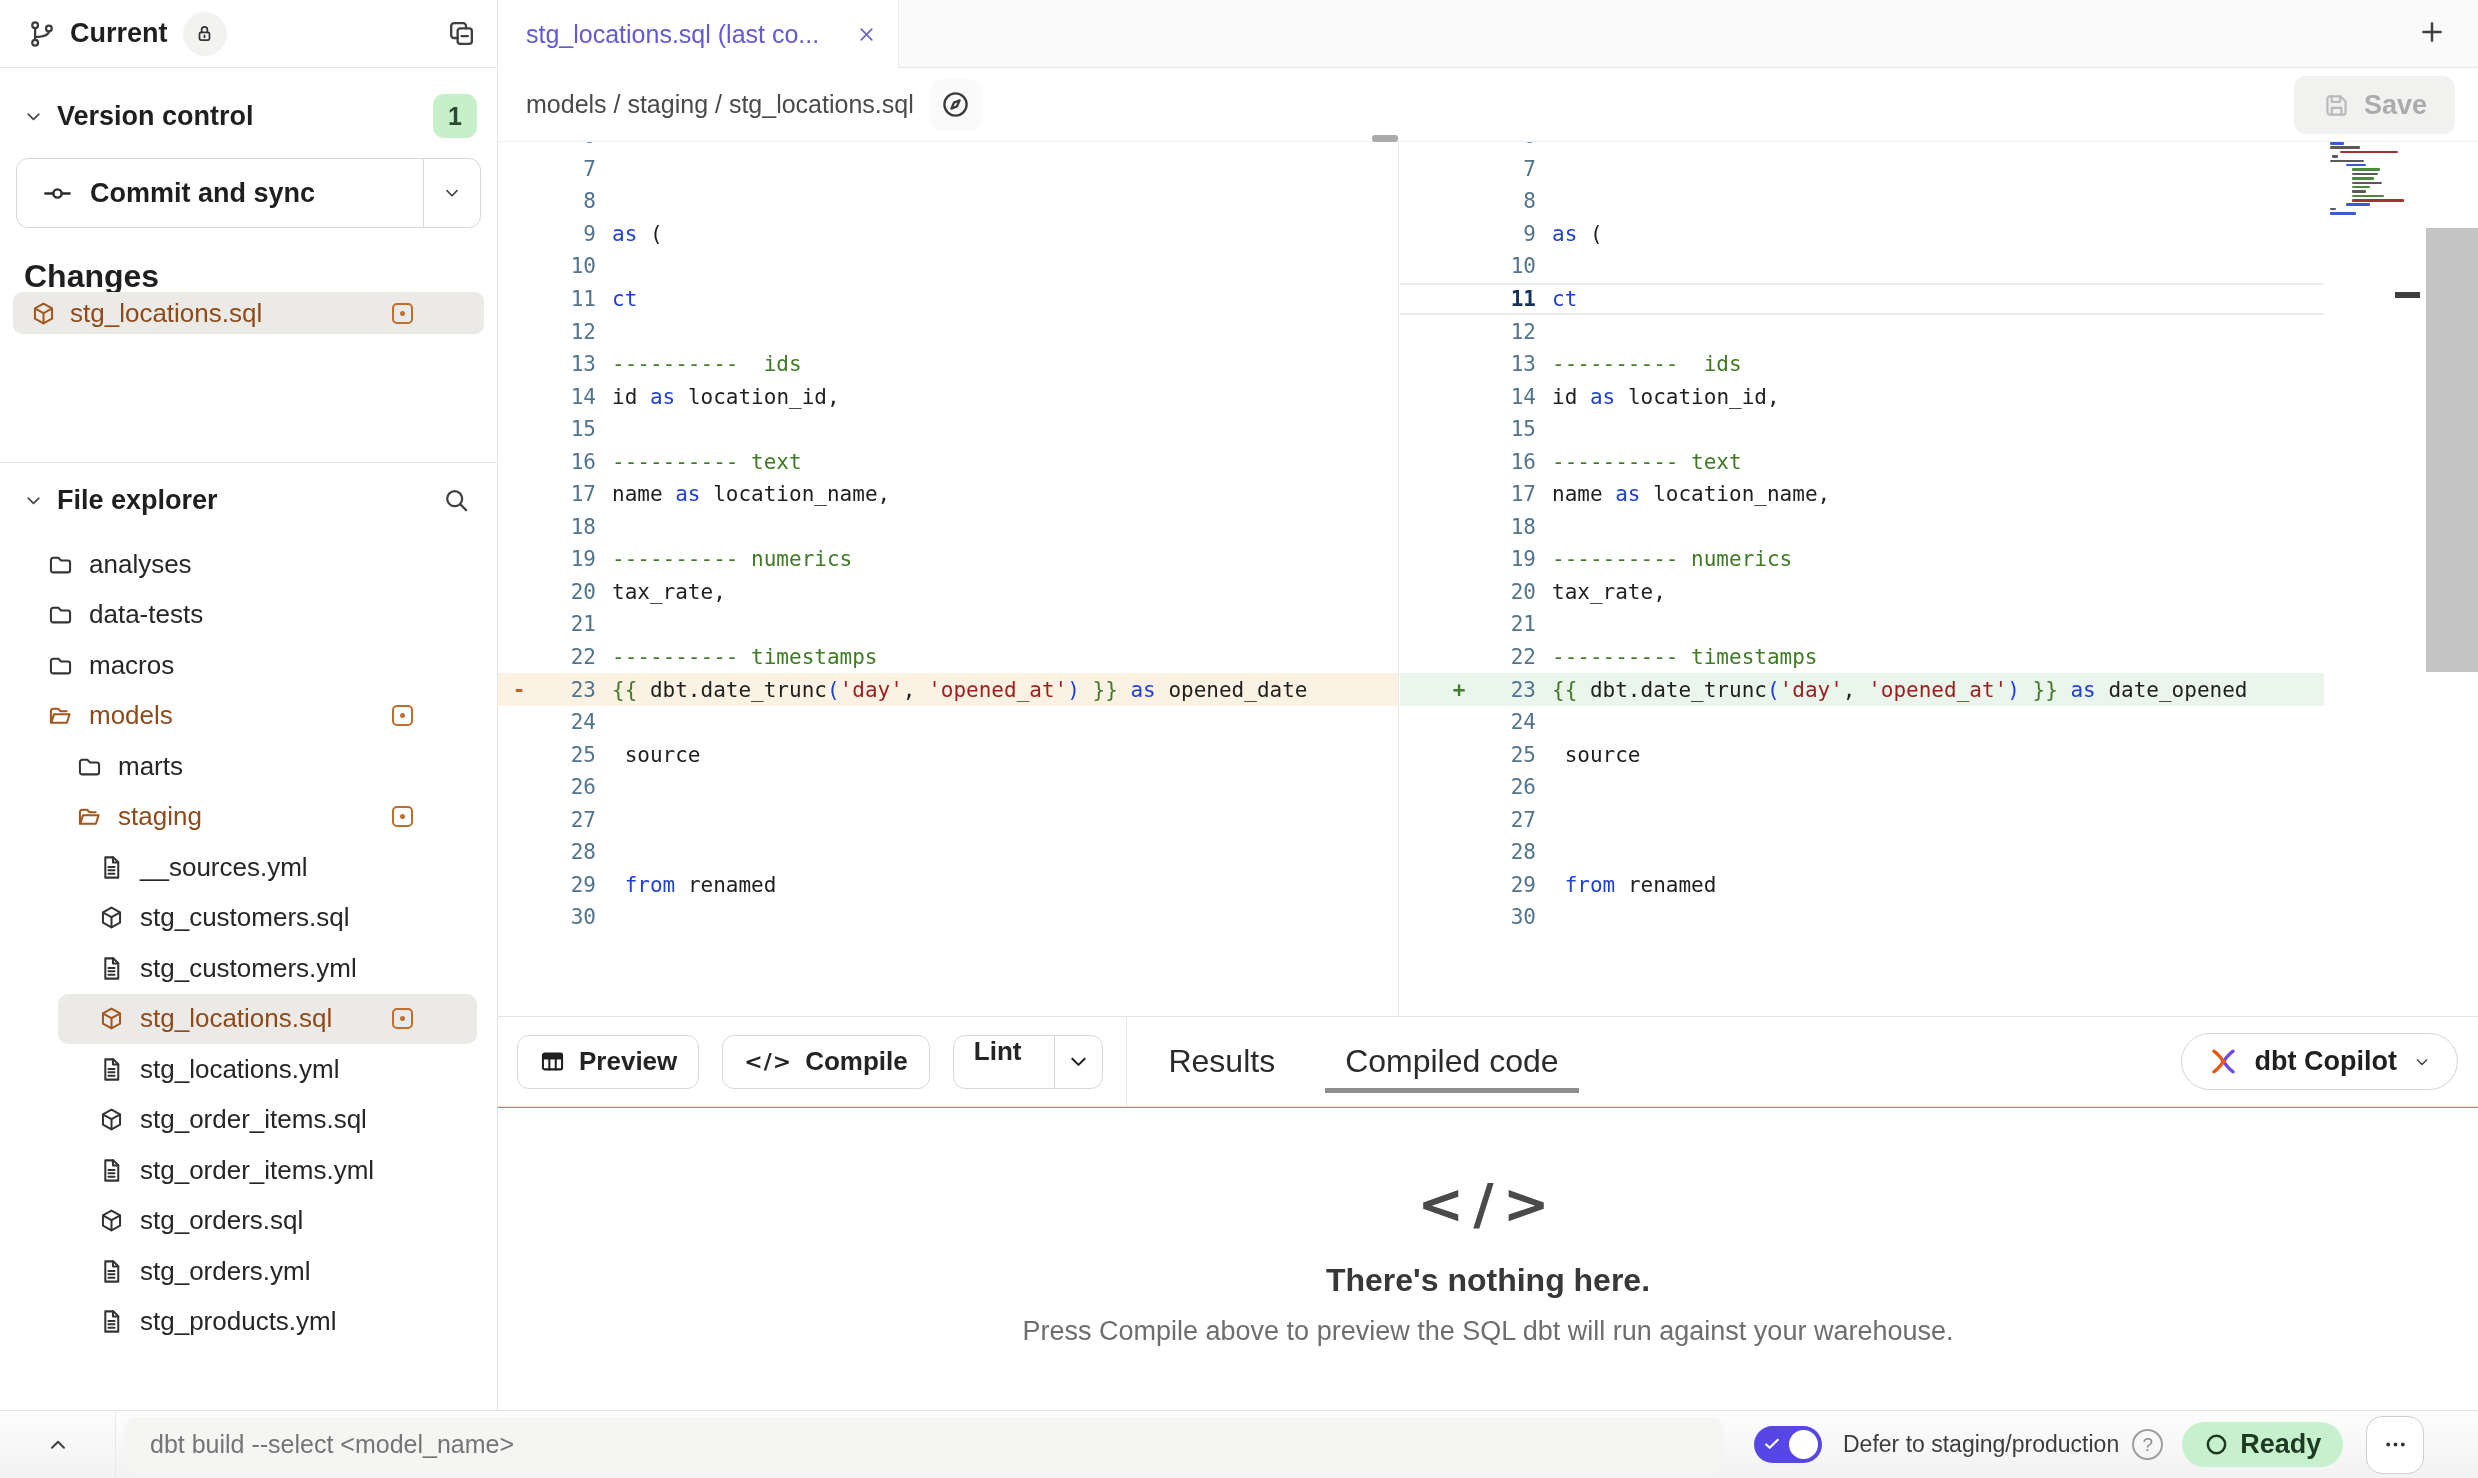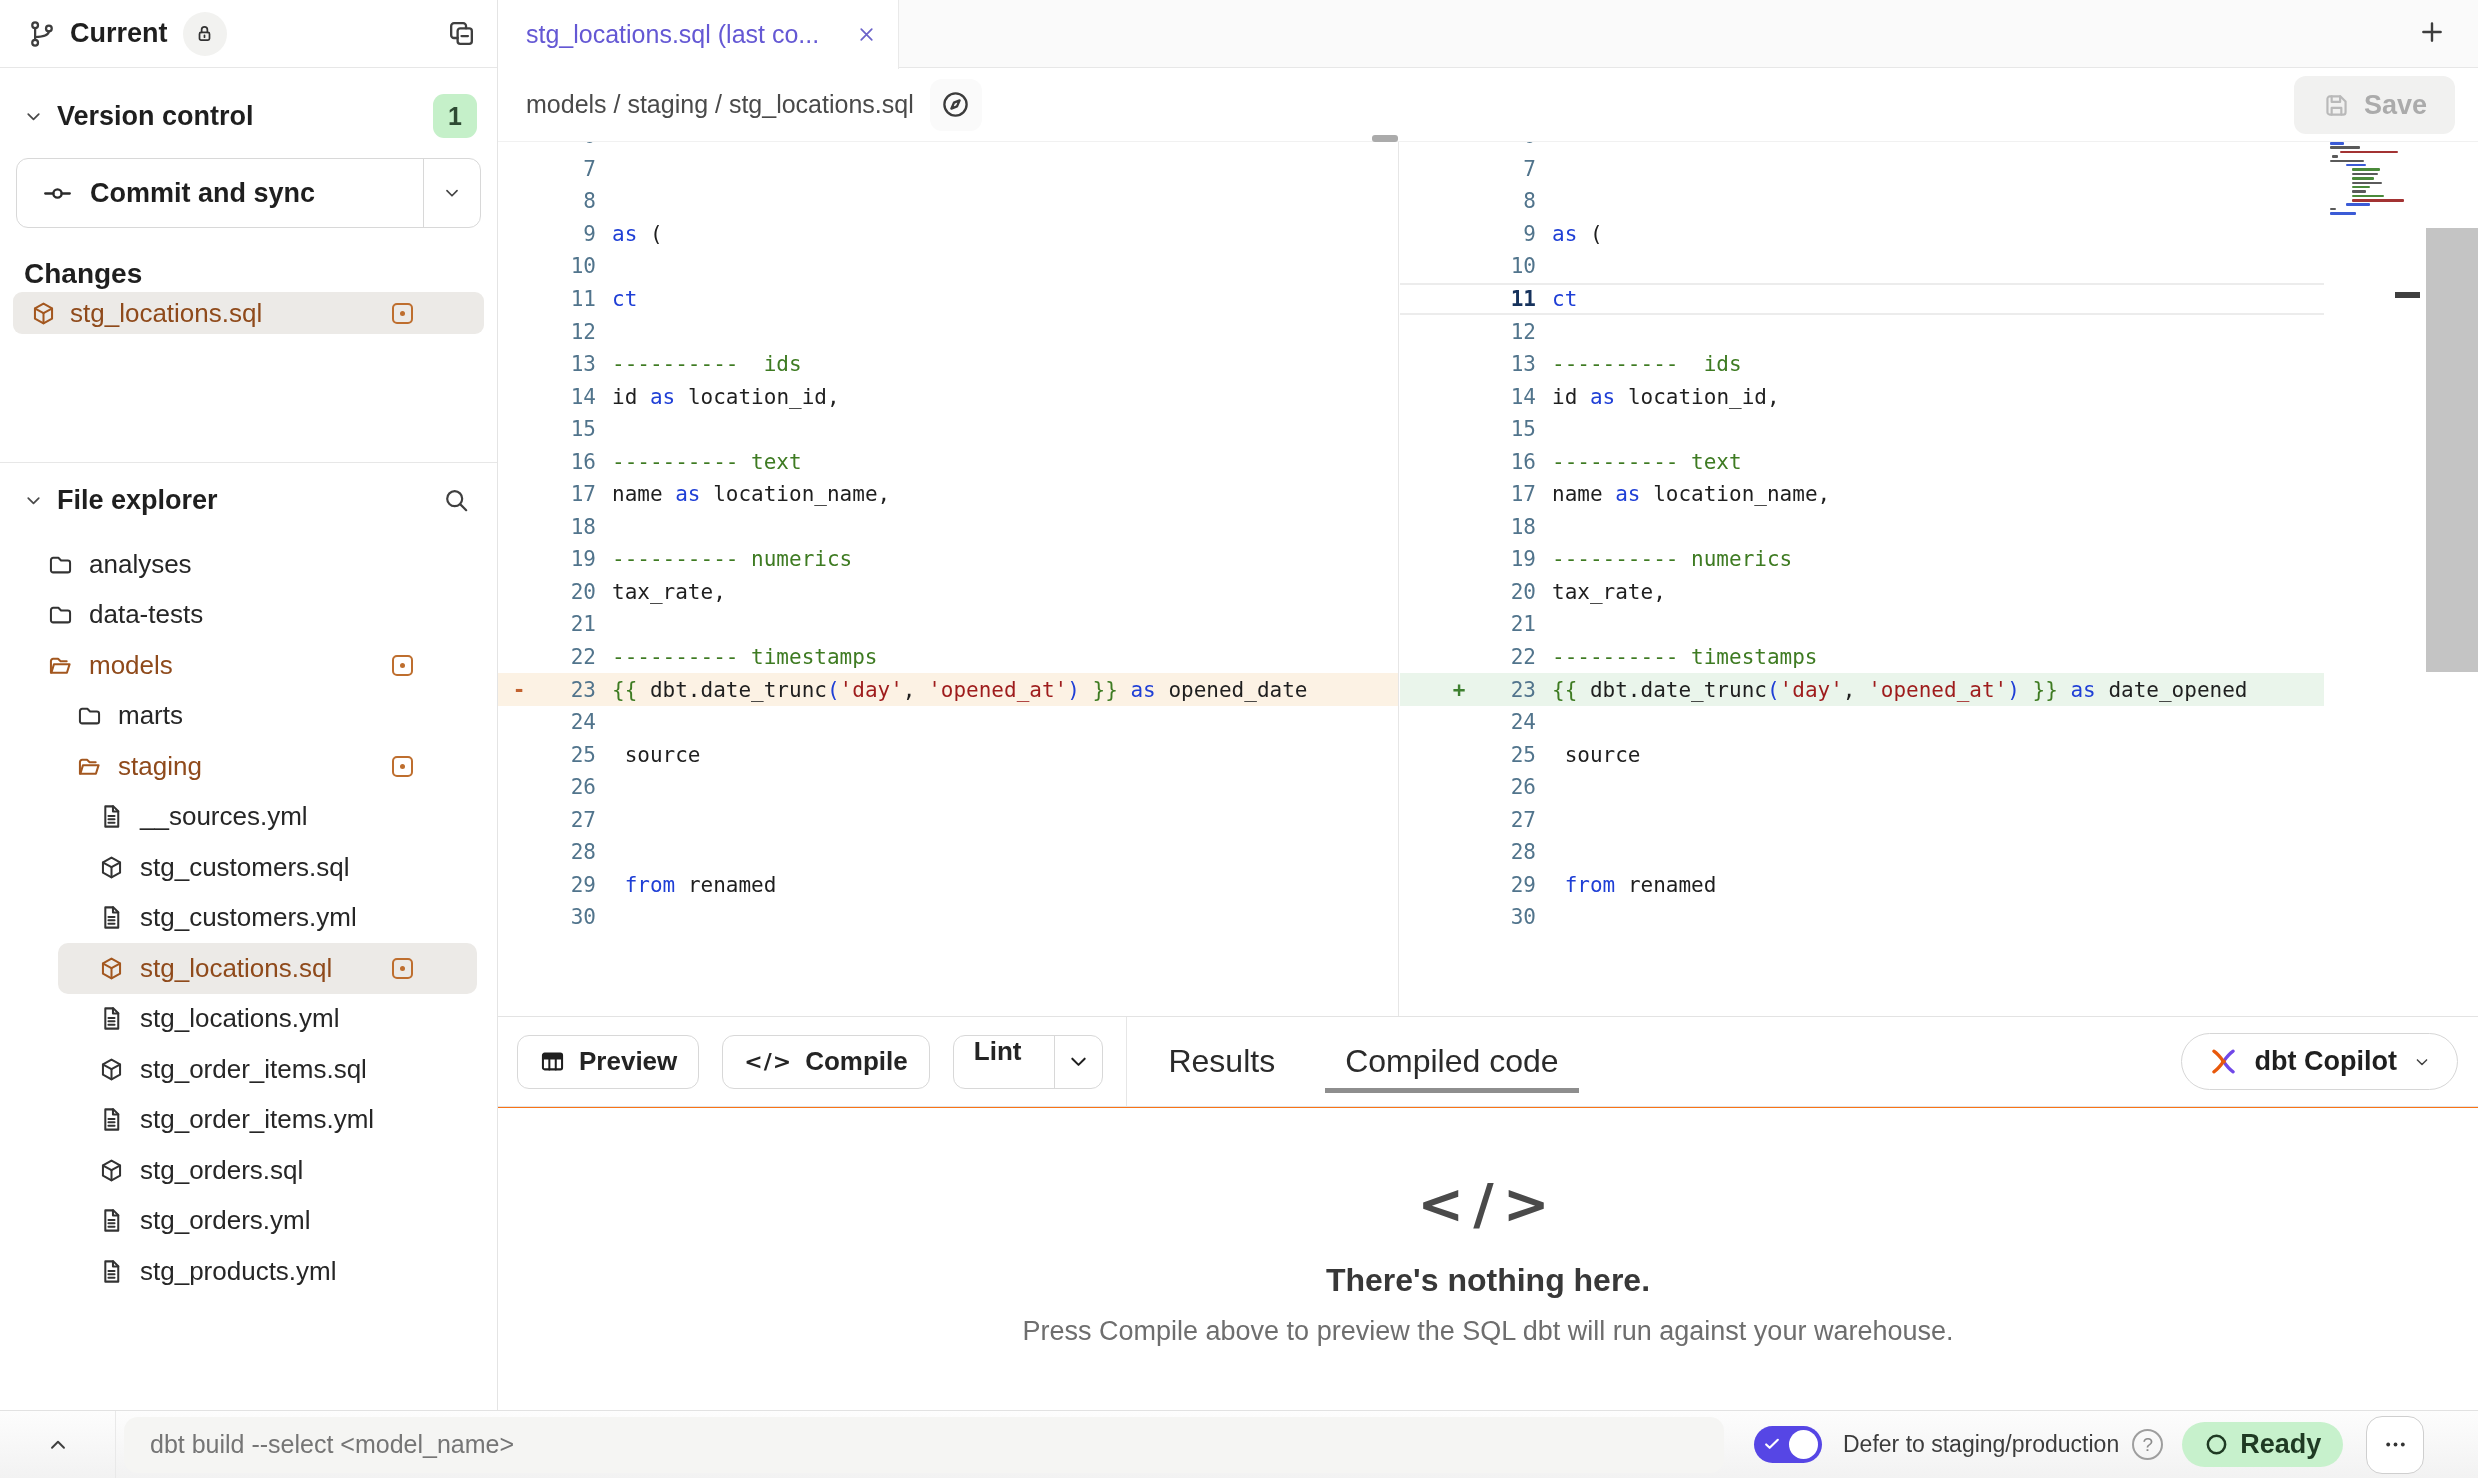--- a/index.html
+++ b/index.html
@@ -21,21 +21,21 @@
 
   .vc { position:absolute; top:68px; left:0; right:0; height:395px; border-bottom:1px solid #E7E7E7; }
   .vc-header { display:flex; align-items:center; padding:26px 20px 0 22px; }
   .sec-chevron { font-size:23px; color:#4a4a4a; }
   .vc-title { margin-left:12px; font-size:27px; font-weight:700; color:#1f1f1f; }
   .vc-badge { margin-left:auto; min-width:44px; height:44px; border-radius:11px; background:#C5F0C9; display:flex; align-items:center; justify-content:center; font-size:25px; font-weight:600; color:#2E4A33; }
   .commit-row { position:absolute; left:16px; right:16px; top:90px; height:70px; border:1px solid #D8D8D8; border-radius:12px; background:#fff; display:flex; align-items:stretch; }
   .commit-main { flex:1; display:flex; align-items:center; gap:17px; padding-left:25px; font-size:27px; font-weight:600; color:#1f1f1f; cursor:pointer; }
   .commit-main .icn { font-size:31px; color:#2b2b2b; }
   .commit-caret { width:57px; border-left:1px solid #D8D8D8; display:flex; align-items:center; justify-content:center; font-size:22px; color:#444; cursor:pointer; }
-  .changes-label { position:absolute; top:190px; left:24px; font-size:28px; font-weight:700; color:#1f1f1f; }
+  .changes-label { position:absolute; top:190px; left:24px; font-size:32px; font-weight:700; color:#1f1f1f; }
   .change-item { position:absolute; top:224px; left:13px; right:13px; height:42px; background:#ECEAE7; border-radius:9px; display:flex; align-items:center; gap:13px; padding-left:17px; cursor:pointer; }
   .change-item .icn { font-size:27px; color:#A3571F; }
   .change-item .lbl { font-size:26px; color:#8F4A1B; }
   .modbadge { position:absolute; right:71px; width:21px; height:21px; border:2px solid #BE6E2E; border-radius:5px; display:flex; align-items:center; justify-content:center; }
   .modbadge i { width:5px; height:5px; border-radius:50%; background:#BE6E2E; }
 
   .fe { position:absolute; top:463px; left:0; right:0; bottom:0; }
   .fe-header { display:flex; align-items:center; padding:22px 26px 8px 22px; }
   .fe-title { margin-left:12px; font-size:27px; font-weight:700; color:#1f1f1f; }
   .fe-search { margin-left:auto; font-size:29px; color:#3f3f3f; cursor:pointer; }
@@ -228,20 +228,28 @@
             <span>analyses</span>
           </div>
           <div class="fi lvl0">
             <span class="icn">
               <svg viewBox="0 0 24 24" fill="none" stroke="currentColor" stroke-width="1.8" stroke-linecap="round" stroke-linejoin="round">
                 <path d="M3.5 8c0-1.1.9-2 2-2h4.6l2.4 2.4h6c1.1 0 2 .9 2 2V17c0 1.1-.9 2-2 2h-13c-1.1 0-2-.9-2-2V8z"></path>
               </svg>
             </span>
             <span>data-tests</span>
           </div>
+          <div class="fi lvl0">
+            <span class="icn">
+              <svg viewBox="0 0 24 24" fill="none" stroke="currentColor" stroke-width="1.8" stroke-linecap="round" stroke-linejoin="round">
+                <path d="M3.5 8c0-1.1.9-2 2-2h4.6l2.4 2.4h6c1.1 0 2 .9 2 2V17c0 1.1-.9 2-2 2h-13c-1.1 0-2-.9-2-2V8z"></path>
+              </svg>
+            </span>
+            <span>macros</span>
+          </div>
           <div class="fi lvl0 accent">
             <span class="icn">
               <svg viewBox="0 0 24 24" fill="none" stroke="currentColor" stroke-width="1.8" stroke-linecap="round" stroke-linejoin="round">
                 <path d="M3.5 18.5V8c0-1.1.9-2 2-2h4.3l2.3 2.3h5.4"></path>
                 <path d="M6.2 10.8h13.9l-2.4 7.7H3.9l2.3-7.7z"></path>
               </svg>
             </span>
             <span>models</span>
             <span class="modbadge">
               <i></i>

